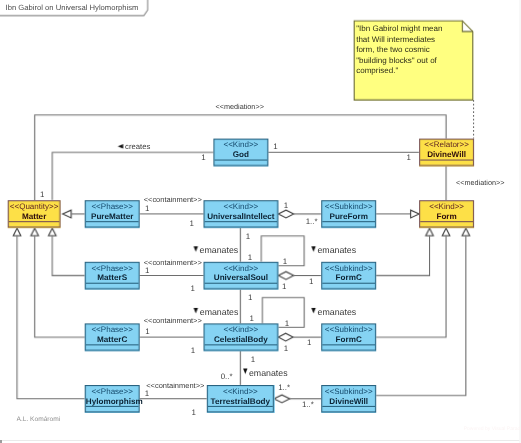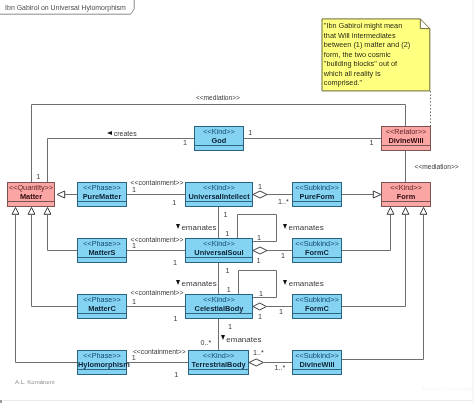--- a/index.html
+++ b/index.html
@@ -14,21 +14,21 @@
   #bottom-rule{position:absolute;left:0;top:400px;width:474px;height:1px;background:#eaeaea;}
   #bottom-corner{position:absolute;left:0;top:400.4px;width:1.5px;height:2.6px;background:#9c9c9c;}
   #right-edge{position:absolute;left:471.8px;top:0;width:2.2px;height:403px;background:#f7f7f7;}
   #note-text{position:absolute;left:323.8px;top:21.00px;width:105px;font-size:7.3px;line-height:9.55px;color:#2b2b18;}
   .cls{position:absolute;box-sizing:border-box;}
   .cls .st{position:absolute;left:0;right:0;top:1.40px;text-align:center;font-size:7.3px;line-height:8.39px;white-space:nowrap;}
   .cls .nm{position:absolute;left:0;right:0;top:9.60px;text-align:center;font-size:7.4px;line-height:8.51px;font-weight:bold;white-space:nowrap;}
   .cls .sep{position:absolute;left:0;right:0;top:18.0px;height:1px;}
   .blue{background:#85d3f3;border:1px solid #2a6380;}
   .blue .st{color:#15496b;} .blue .nm{color:#0b2233;} .blue .sep{background:#2c6783;}
-  .pink{background:#fca5a5;border:1px solid #7a5353;}
+  .pink{background:#fde047;border:1px solid #7a5353;}
   .pink .st{color:#5d2323;} .pink .nm{color:#2e0c0c;} .pink .sep{background:#7a5353;}
   .lbl{position:absolute;white-space:nowrap;color:#3a3a3a;line-height:1.15;}
   .mk{position:absolute;width:0;height:0;}
   .mk-left{border-top:2.3px solid transparent;border-bottom:2.3px solid transparent;border-right:5.0px solid #111111;}
   .mk-down{border-left:2.9px solid transparent;border-right:2.9px solid transparent;border-top:5.0px solid #111111;}
   #watermark{position:absolute;left:421.5px;top:386.6px;font-size:4.6px;line-height:1.15;color:#fbf4f4;white-space:nowrap;}
   #credit{position:absolute;left:15.0px;top:378.60px;font-size:6.0px;line-height:1.15;color:#8f8f8f;white-space:nowrap;}
 </style>
 </head>
 <body>
@@ -85,24 +85,22 @@
   </svg>
 
   <div id="frame-title">Ibn Gabirol on Universal Hylomorphism</div>
   <div id="bottom-rule"></div>
   <div id="bottom-corner"></div>
   <div id="right-edge"></div>
 
   <div id="note-text">
       <div>"Ibn Gabirol might mean</div>
       <div>that Will intermediates</div>
-      <div>between (1) matter and (2)</div>
       <div>form, the two cosmic</div>
       <div>"building blocks" out of</div>
-      <div>which all reality is</div>
       <div>comprised."</div>
     </div>
 
   <div id="classes">
     <div class="cls blue" style="left:194px;top:126px;width:50px;height:25px">
       <div class="st">&lt;&lt;Kind&gt;&gt;</div>
       <div class="nm">God</div>
       <div class="sep"></div>
     </div>
     <div class="cls pink" style="left:381px;top:126px;width:50px;height:25px">

